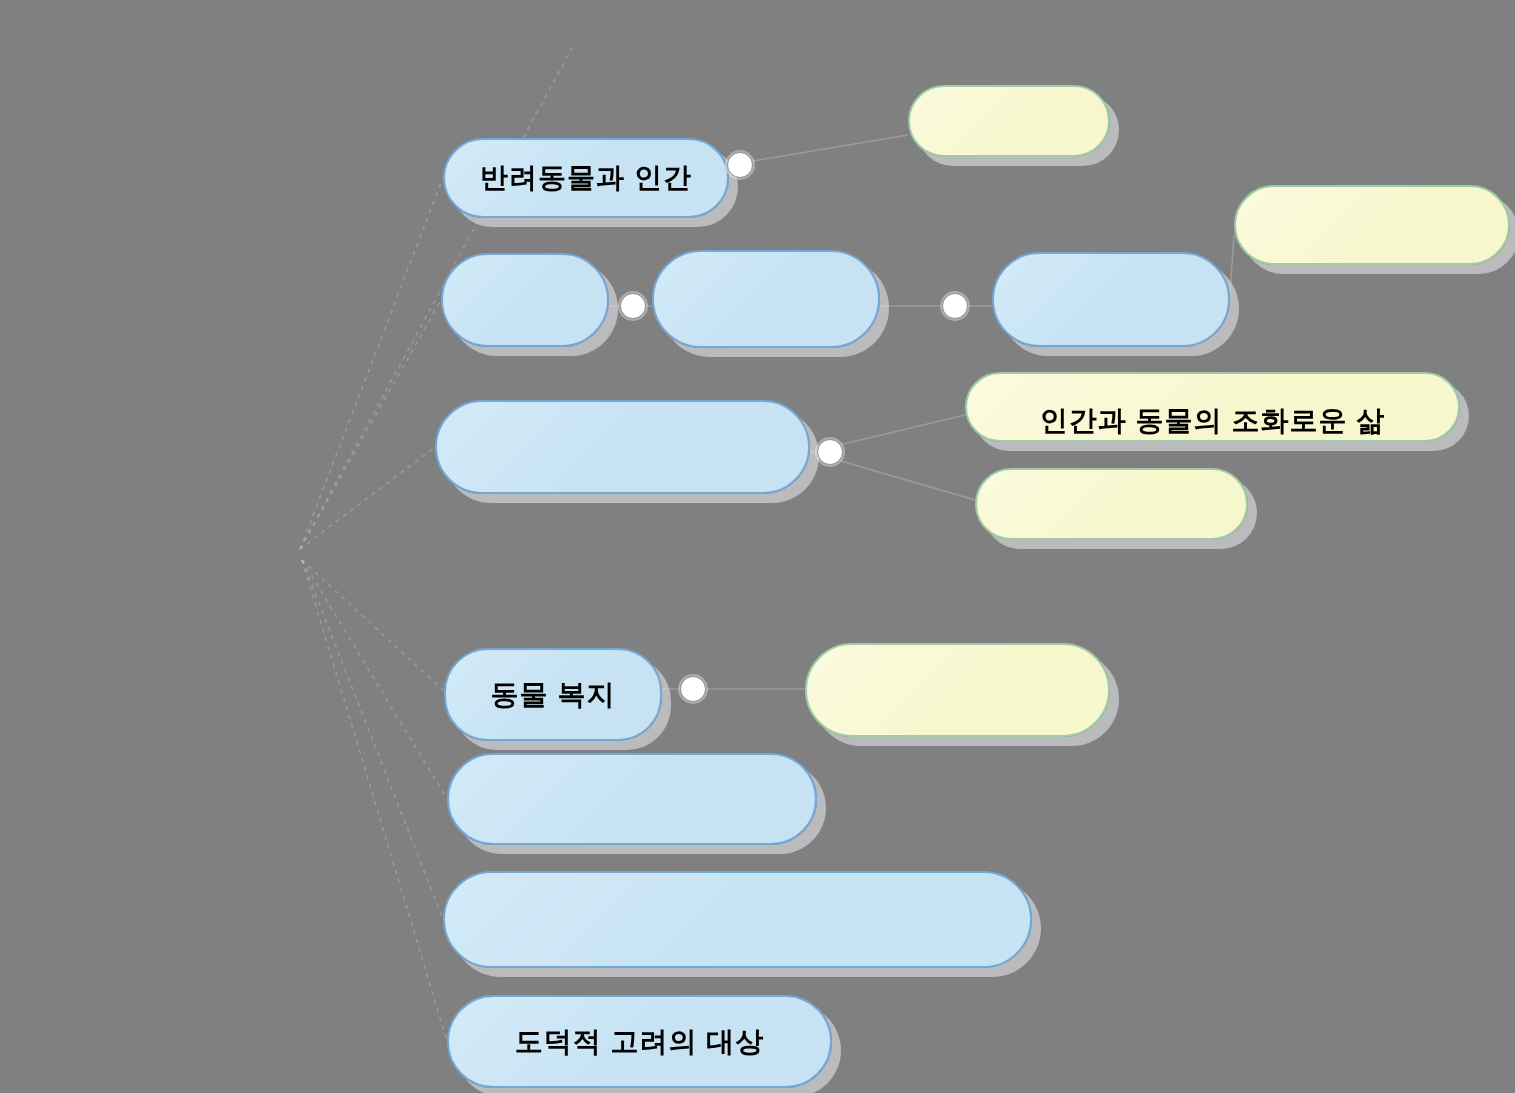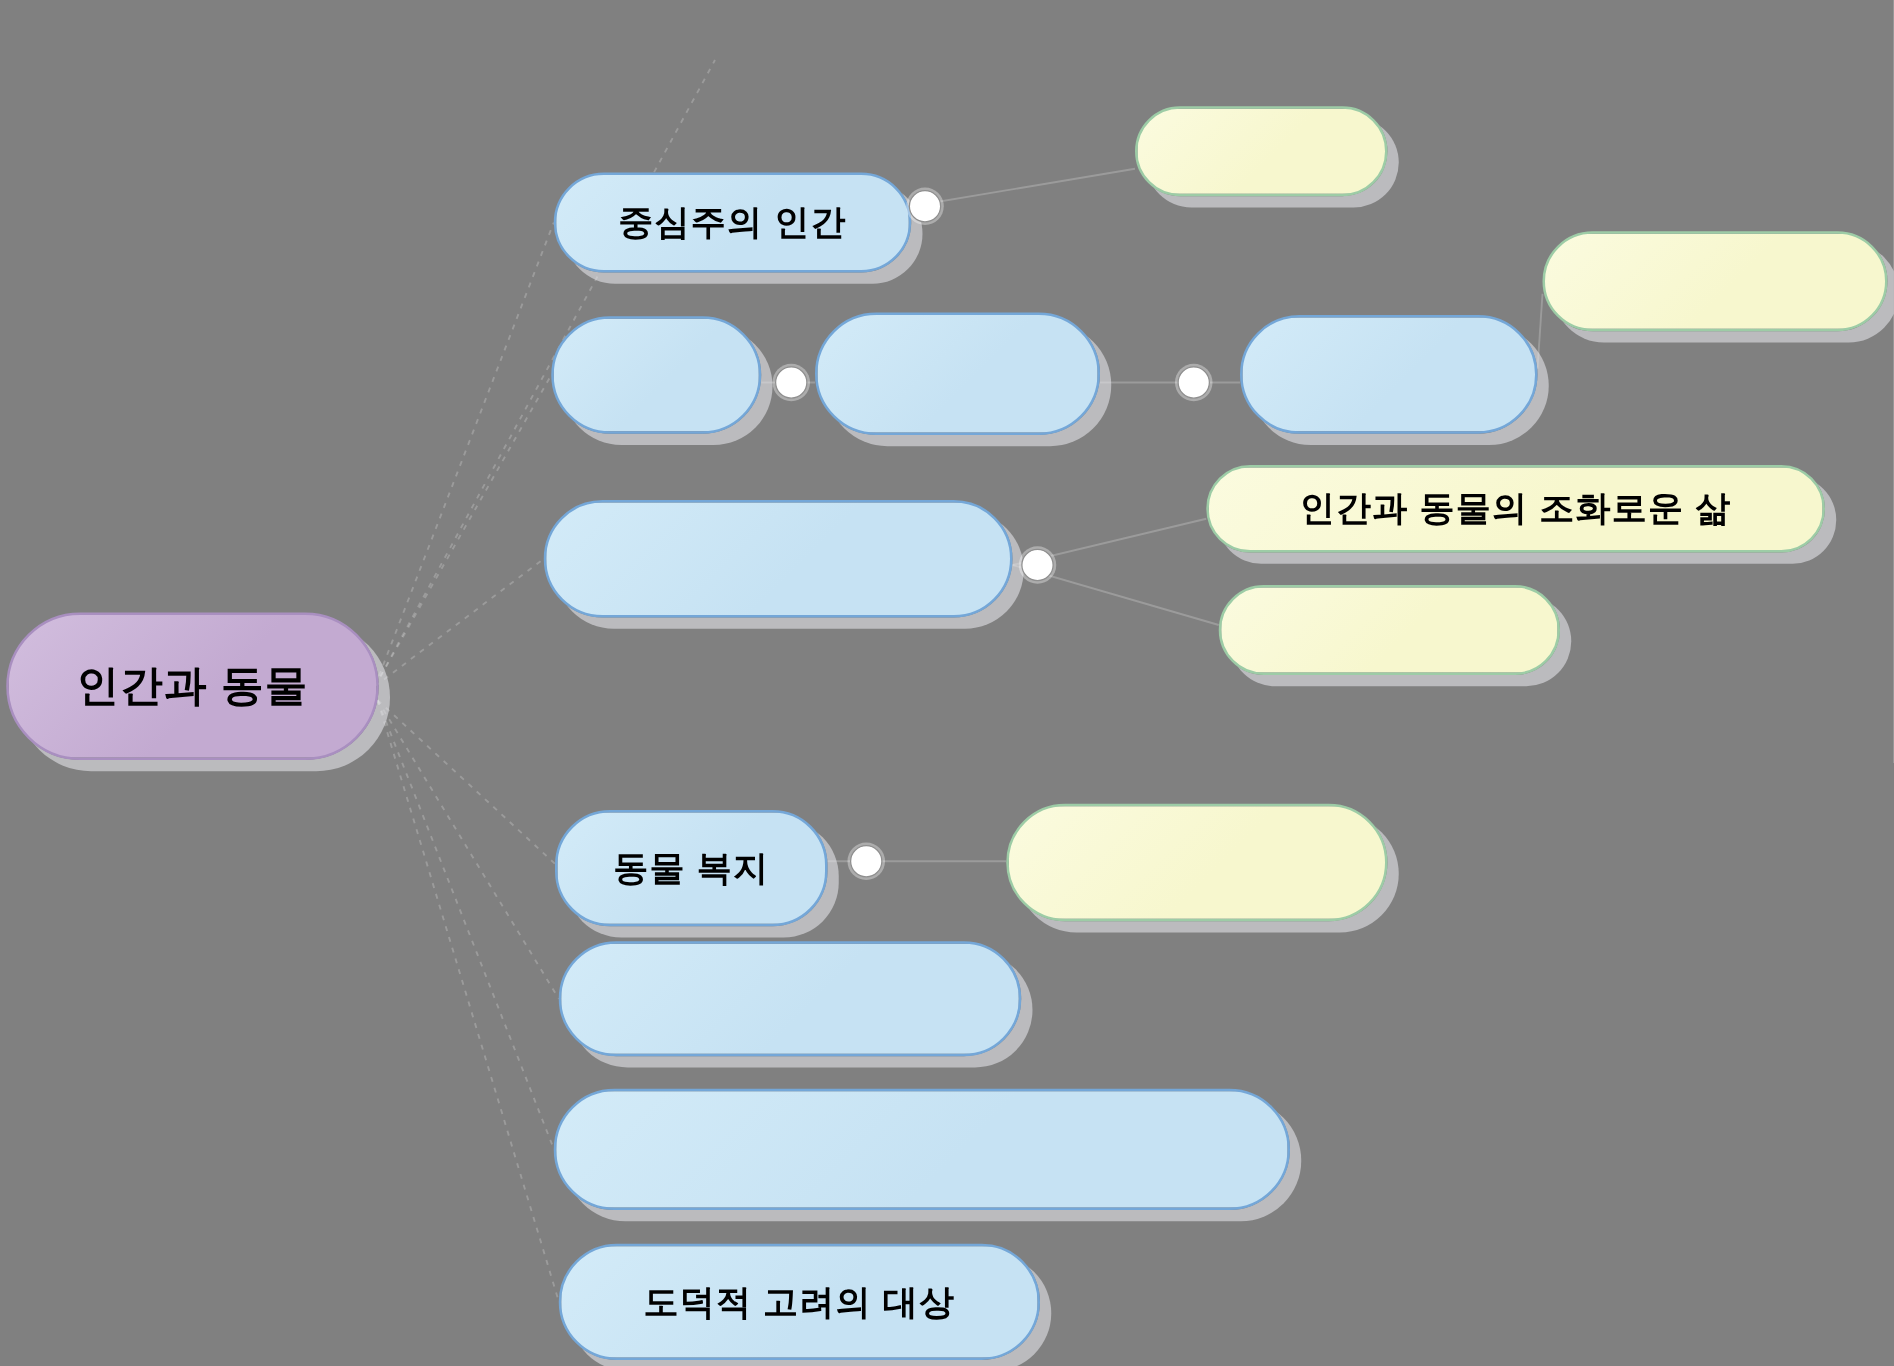--- a/index.html
+++ b/index.html
@@ -62,30 +62,27 @@
       <line x1="729" y1="165" x2="908" y2="135"></line>
       <line x1="609" y1="306" x2="652" y2="306"></line>
       <line x1="880" y1="306" x2="992" y2="306"></line>
       <line x1="1230" y1="295" x2="1234" y2="235"></line>
       <line x1="810" y1="452" x2="965" y2="415"></line>
       <line x1="810" y1="452" x2="975" y2="500"></line>
       <line x1="662" y1="689" x2="805" y2="689"></line>
     </g>
   </svg>
 
-  <div class="pill purple" style="left:5px; top:490px; width:298px; height:118px; border-radius:59px;">
-    <span>인간과 동물</span>
-  </div>
 
 
   <div class="pill blue" style="left:443px; top:138px; width:286px; height:80px; border-radius:40px;">
-    <span>중심주의 인간</span>
+    <span>반려동물과 인간</span>
   </div>
 
-  <div class="pill yellow" style="left:965px; top:372px; width:495px; height:70px; border-radius:35px;">
+  <div class="pill yellow" style="left:965px; top:372px; width:495px; height:70px; border-radius:35px;align-items:flex-end;">
     <span>인간과 동물의 조화로운 삶</span>
   </div>
 
   <div class="pill blue" style="left:444px; top:648px; width:218px; height:93px; border-radius:44px;">
     <span>동물 복지</span>
   </div>
 
   <div class="pill blue" style="left:447px; top:995px; width:385px; height:93px; border-radius:47px;">
     <span>도덕적 고려의 대상</span>
   </div>

